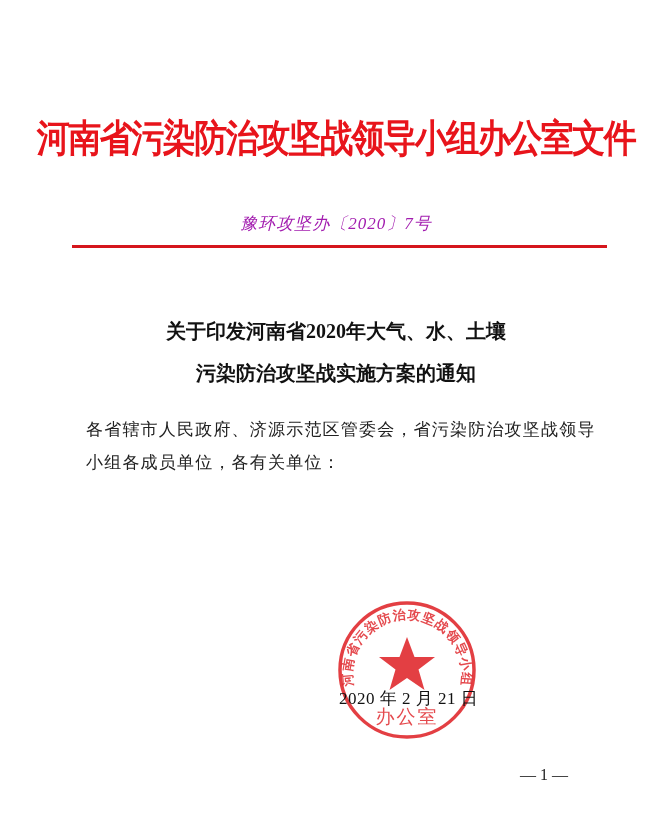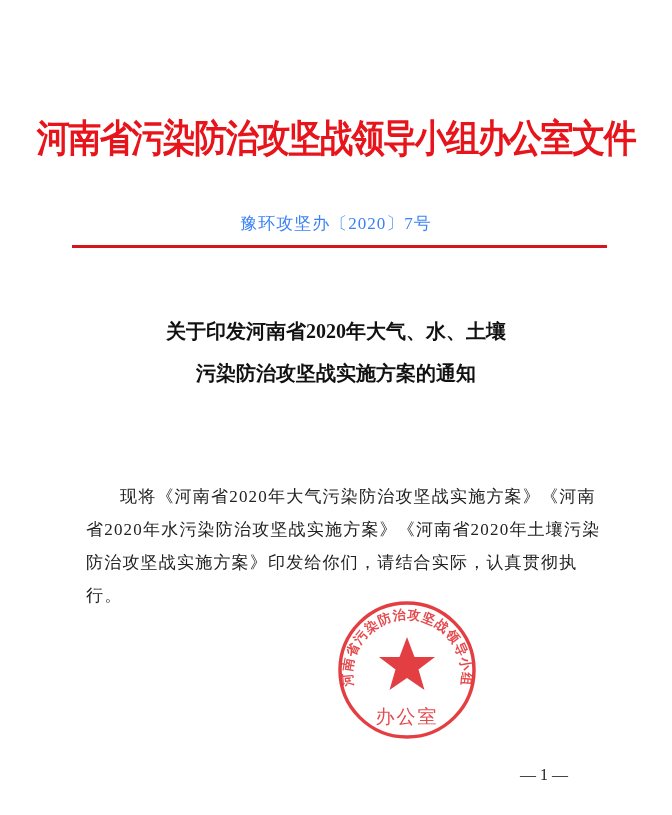--- a/index.html
+++ b/index.html
@@ -6,22 +6,23 @@
   body { width: 672px; height: 815px; position: relative; overflow: hidden; }
   .page { position: absolute; left: 0; top: 0; width: 672px; height: 815px; background: #fff; margin-top: 42px; }
   .header-title {
     position: absolute; left: 0; top: 72px; width: 672px; text-align: center;
     color: #e8141b; font-family: "DejaVu Serif", "Liberation Serif", serif;
     font-weight: bold; font-size: 33px; letter-spacing: -1.5px; line-height: 48px;
     transform: scaleY(1.15);
   }
   .doc-number {
     position: absolute; left: 0; top: 170px; width: 672px; text-align: center;
-    font-family: "Liberation Serif", "DejaVu Serif", serif; font-size: 17px; color: #3b82f6;
+    font-family: "Liberation Serif", "DejaVu Serif", serif; font-size: 17px; color: #a21caf;
     letter-spacing: 1px;
+    font-style: italic;
   }
   .red-rule {
     position: absolute; left: 72px; top: 203px; width: 535px; height: 3px; background: #d5161c;
   }
   .notice-title {
     position: absolute; left: 0; top: 268px; width: 672px; text-align: center;
     font-family: "Liberation Serif", "DejaVu Serif", serif; font-weight: bold;
     font-size: 20px; line-height: 42px; color: #111;
   }
   .body-text {
@@ -53,31 +54,32 @@
 
   <div class="doc-number">豫环攻坚办〔2020〕7号</div>
 
   <div class="red-rule"></div>
 
   <div class="notice-title">
     <div>关于印发河南省2020年大气、水、土壤</div>
     <div>污染防治攻坚战实施方案的通知</div>
   </div>
 
+  <div class="body-text addressee">各省辖市人民政府、济源示范区管委会，省污染防治攻坚战领导小组各成员单位，各有关单位：</div>
 
-  <div class="body-text content">现将《河南省2020年大气污染防治攻坚战实施方案》《河南省2020年水污染防治攻坚战实施方案》《河南省2020年土壤污染防治攻坚战实施方案》印发给你们，请结合实际，认真贯彻执行。</div>
 
   <svg class="stamp" viewBox="0 0 142 142">
     <defs>
       <path id="ringPath" d="M 22 100 A 55 55 0 1 1 120 100" fill="none"></path>
     </defs>
     <circle cx="71" cy="71" r="67" fill="none" stroke="#e02a2f" stroke-width="3.5" opacity="0.9"></circle>
     <text font-family="DejaVu Serif, serif" font-size="13" font-weight="bold" fill="#e02a2f" opacity="0.85" letter-spacing="1">
       <textPath href="#ringPath" startOffset="50%" text-anchor="middle">河南省污染防治攻坚战领导小组</textPath>
     </text>
     <polygon points="71,38 78.5,58 99,58 82.5,70.5 88.5,91 71,79 53.5,91 59.5,70.5 43,58 63.5,58" fill="#e02a2f" opacity="0.9"></polygon>
     <text x="71" y="124" text-anchor="middle" font-family="DejaVu Serif, serif" font-size="19" fill="#e02a2f" opacity="0.85" letter-spacing="2">办公室</text>
   </svg>
 
+  <div class="date">2020 年 2 月 21 日</div>
 
   <div class="page-number">— 1 —</div>
 
 </div>
 
 </body></html>

